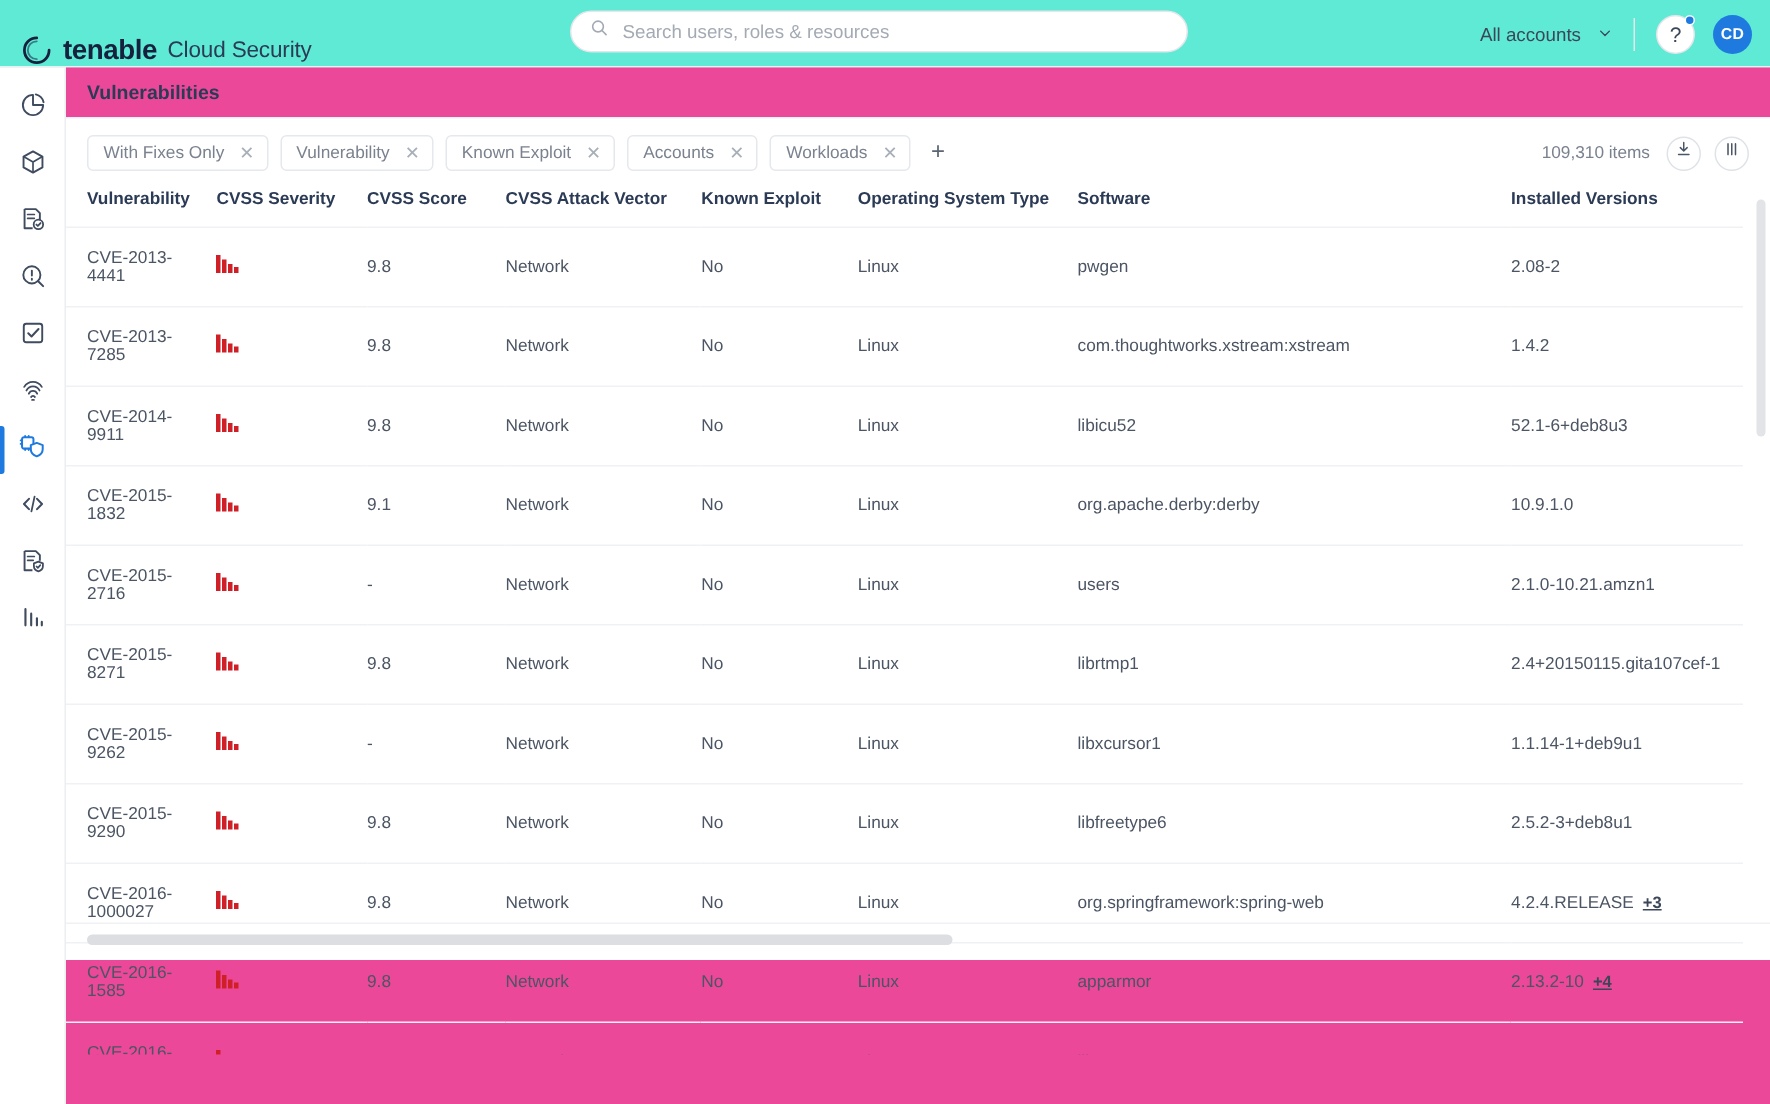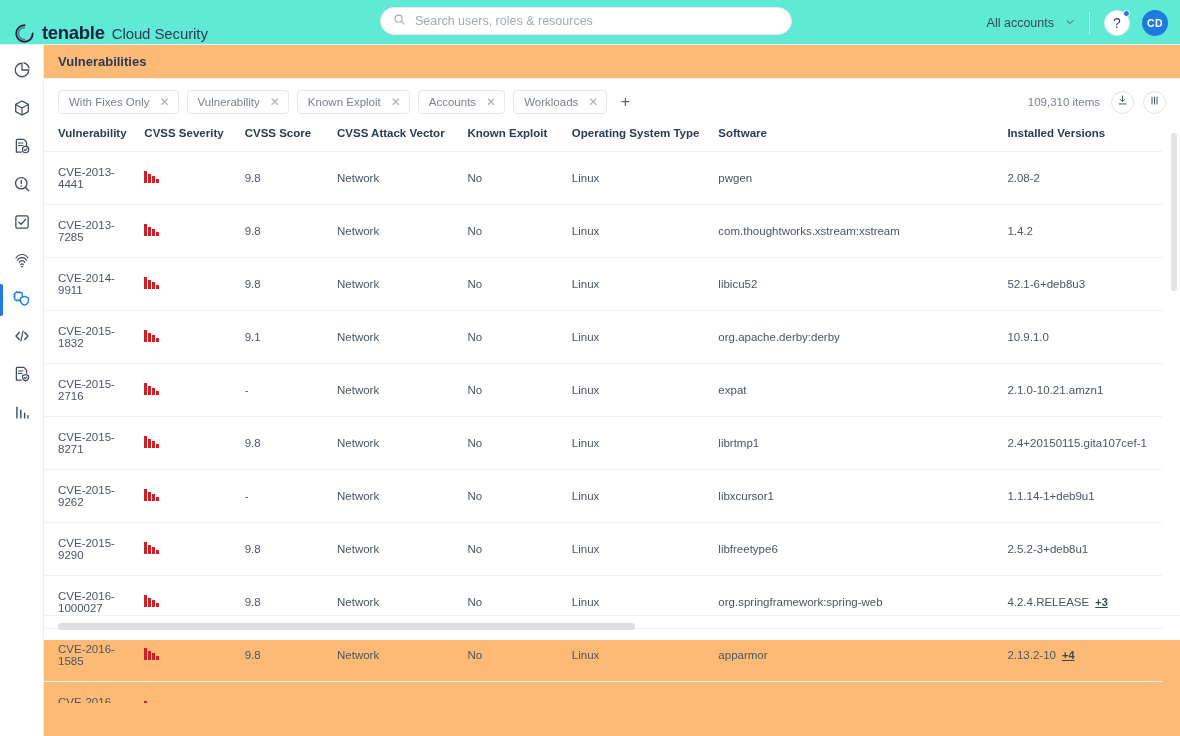--- a/index.html
+++ b/index.html
@@ -64,21 +64,21 @@
     display: flex; align-items: center; justify-content: center; cursor: pointer;
     color: #3f4b5e;
   }
   .side-item.active { color: #1f7ae0; }
   .side-item.active::before {
     content: ''; position: absolute; left: 0; top: 3px; width: 3px; height: 32px;
     background: #1f7ae0; border-radius: 0 2px 2px 0;
   }
 
   
-  .page { position: absolute; top: 45px; left: 44px; width: 1136px; height: 691px; background: #fdba74; }
+  .page { position: absolute; top: 45px; left: 44px; width: 1136px; height: 691px; background: #ec4899; }
   .page-head { height: 32px; display: flex; align-items: center; padding-left: 14px; }
   .page-title { font-size: 13px; font-weight: bold; color: #2b3a55; }
 
   .content-card {
     position: absolute; top: 33px; left: 0; width: 1136px; height: 562px;
     background: #fff; border-top: 1px solid #f0f1f4;
   }
 
   
   .filterbar {
@@ -433,21 +433,21 @@
                 <td class="c-sev"><span class="sev-icon">
                     <i></i>
                     <i></i>
                     <i></i>
                     <i></i>
                   </span></td>
                 <td class="c-score">-</td>
                 <td class="c-vector">Network</td>
                 <td class="c-known">No</td>
                 <td class="c-os">Linux</td>
-                <td class="c-sw">expat</td>
+                <td class="c-sw">users</td>
                 <td class="c-ver">2.1.0-10.21.amzn1</td>
               </tr>
               <tr>
                 <td class="c-vuln">CVE-2015-8271</td>
                 <td class="c-sev"><span class="sev-icon">
                     <i></i>
                     <i></i>
                     <i></i>
                     <i></i>
                   </span></td>

